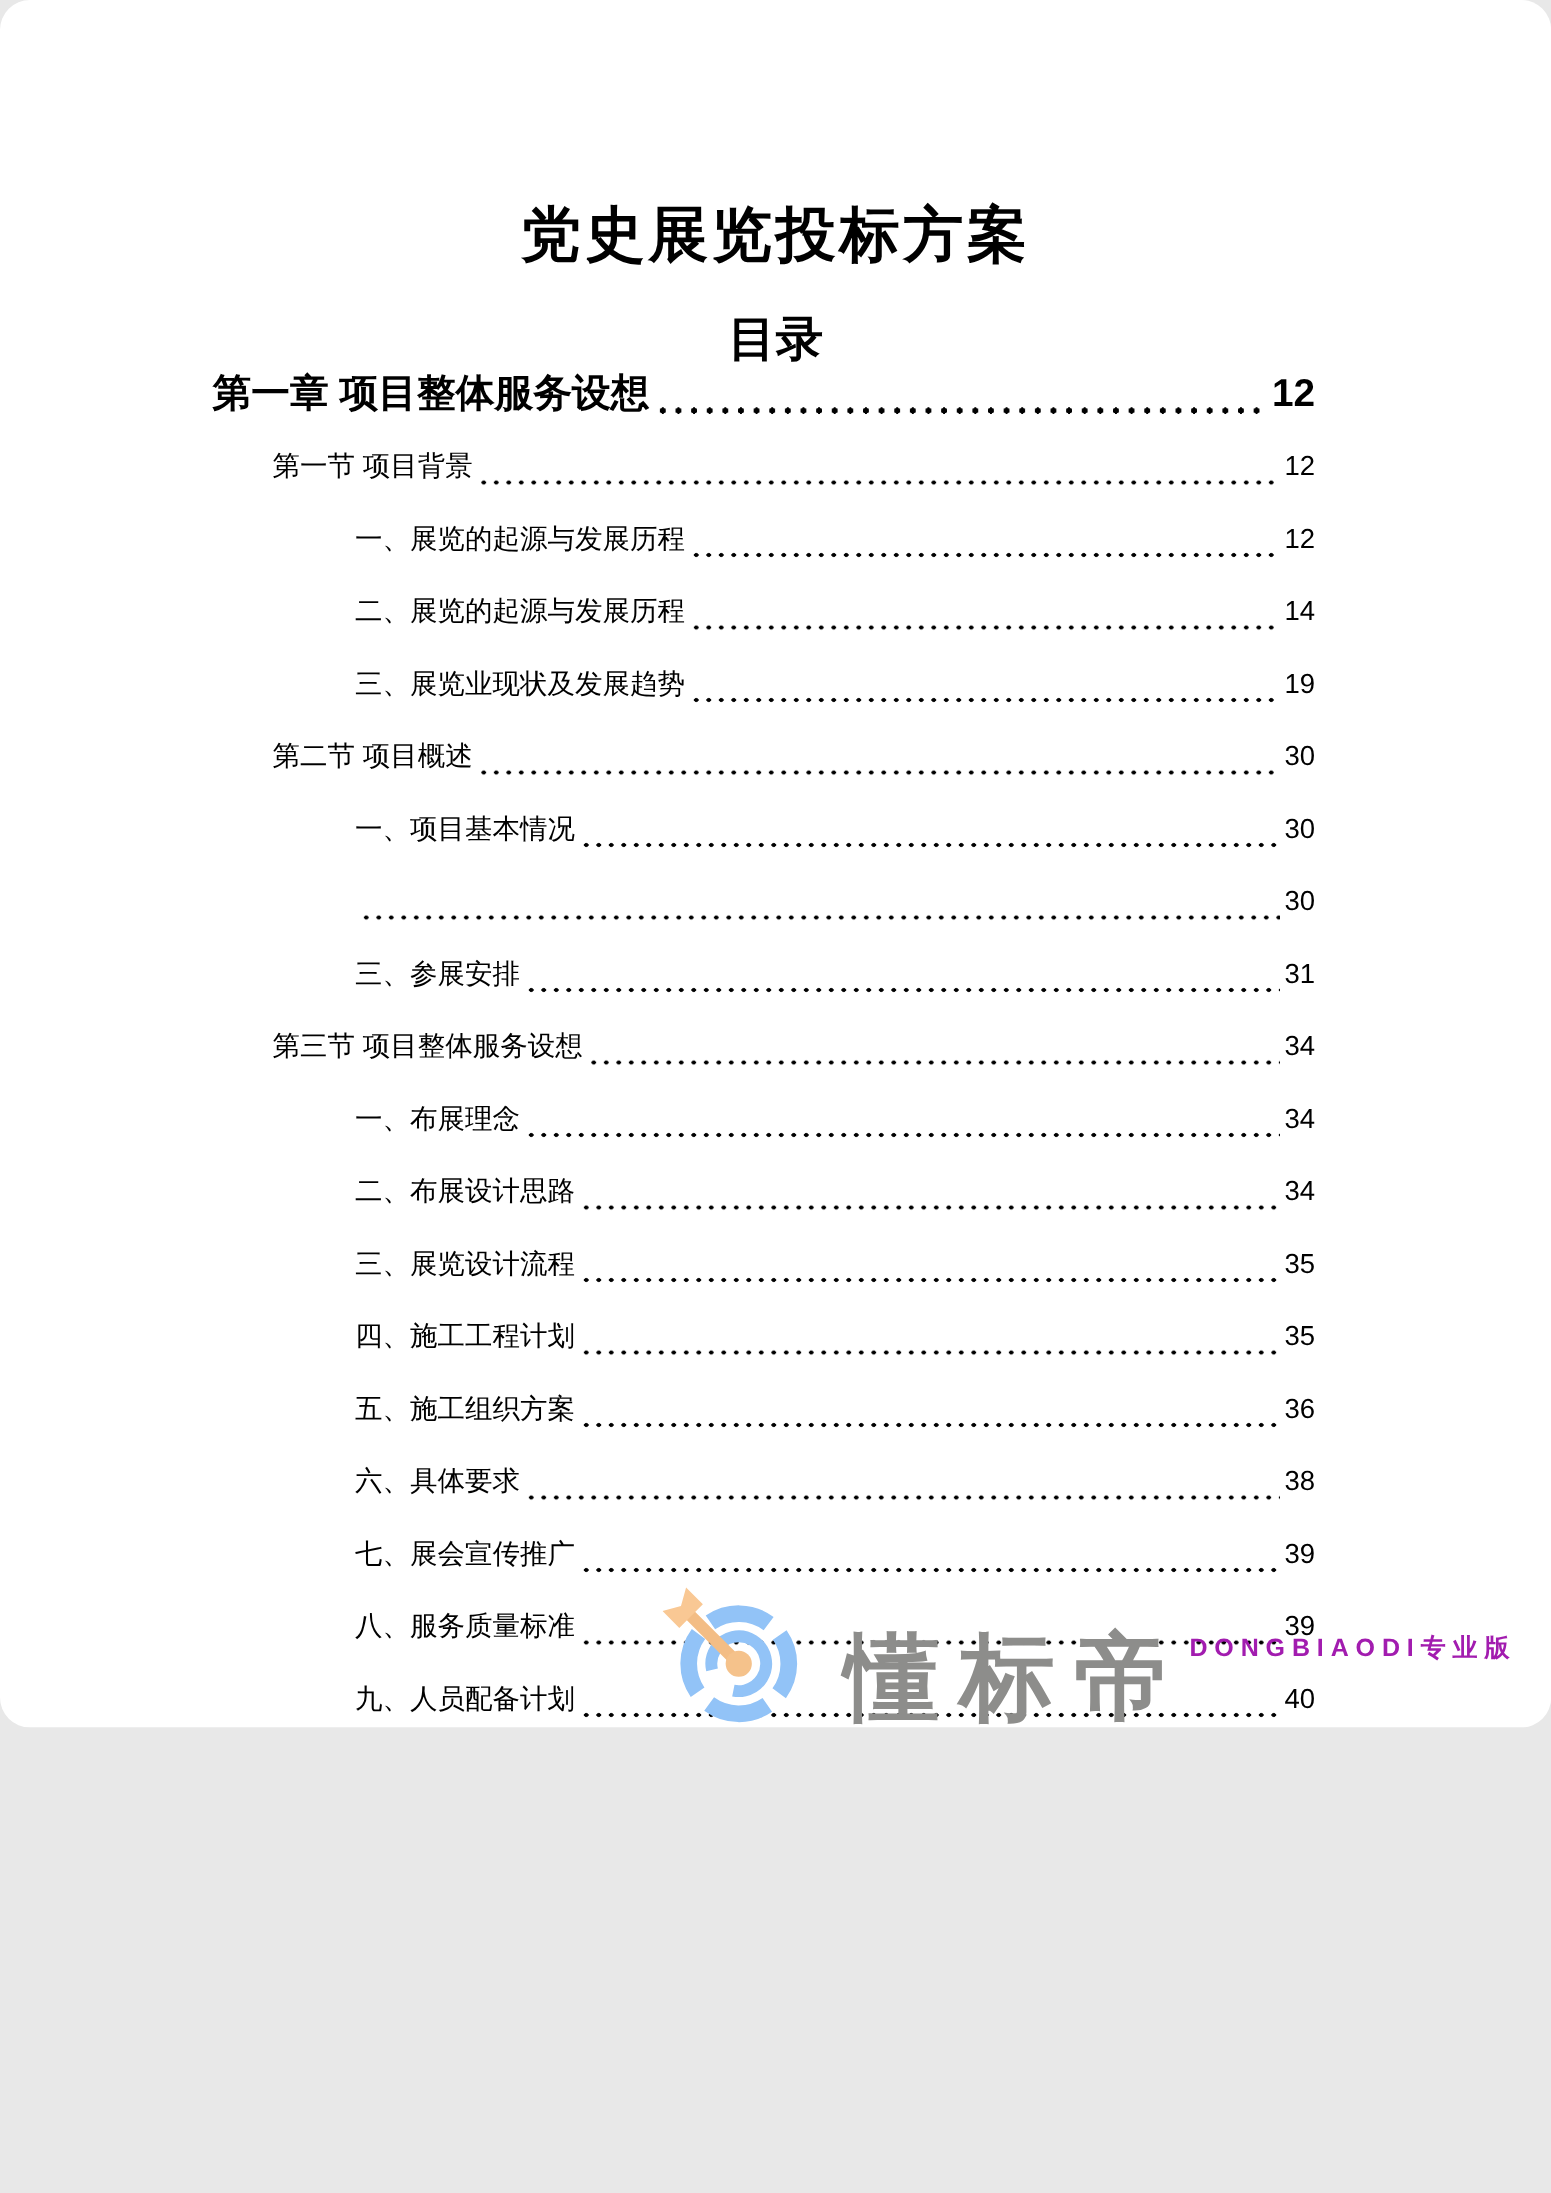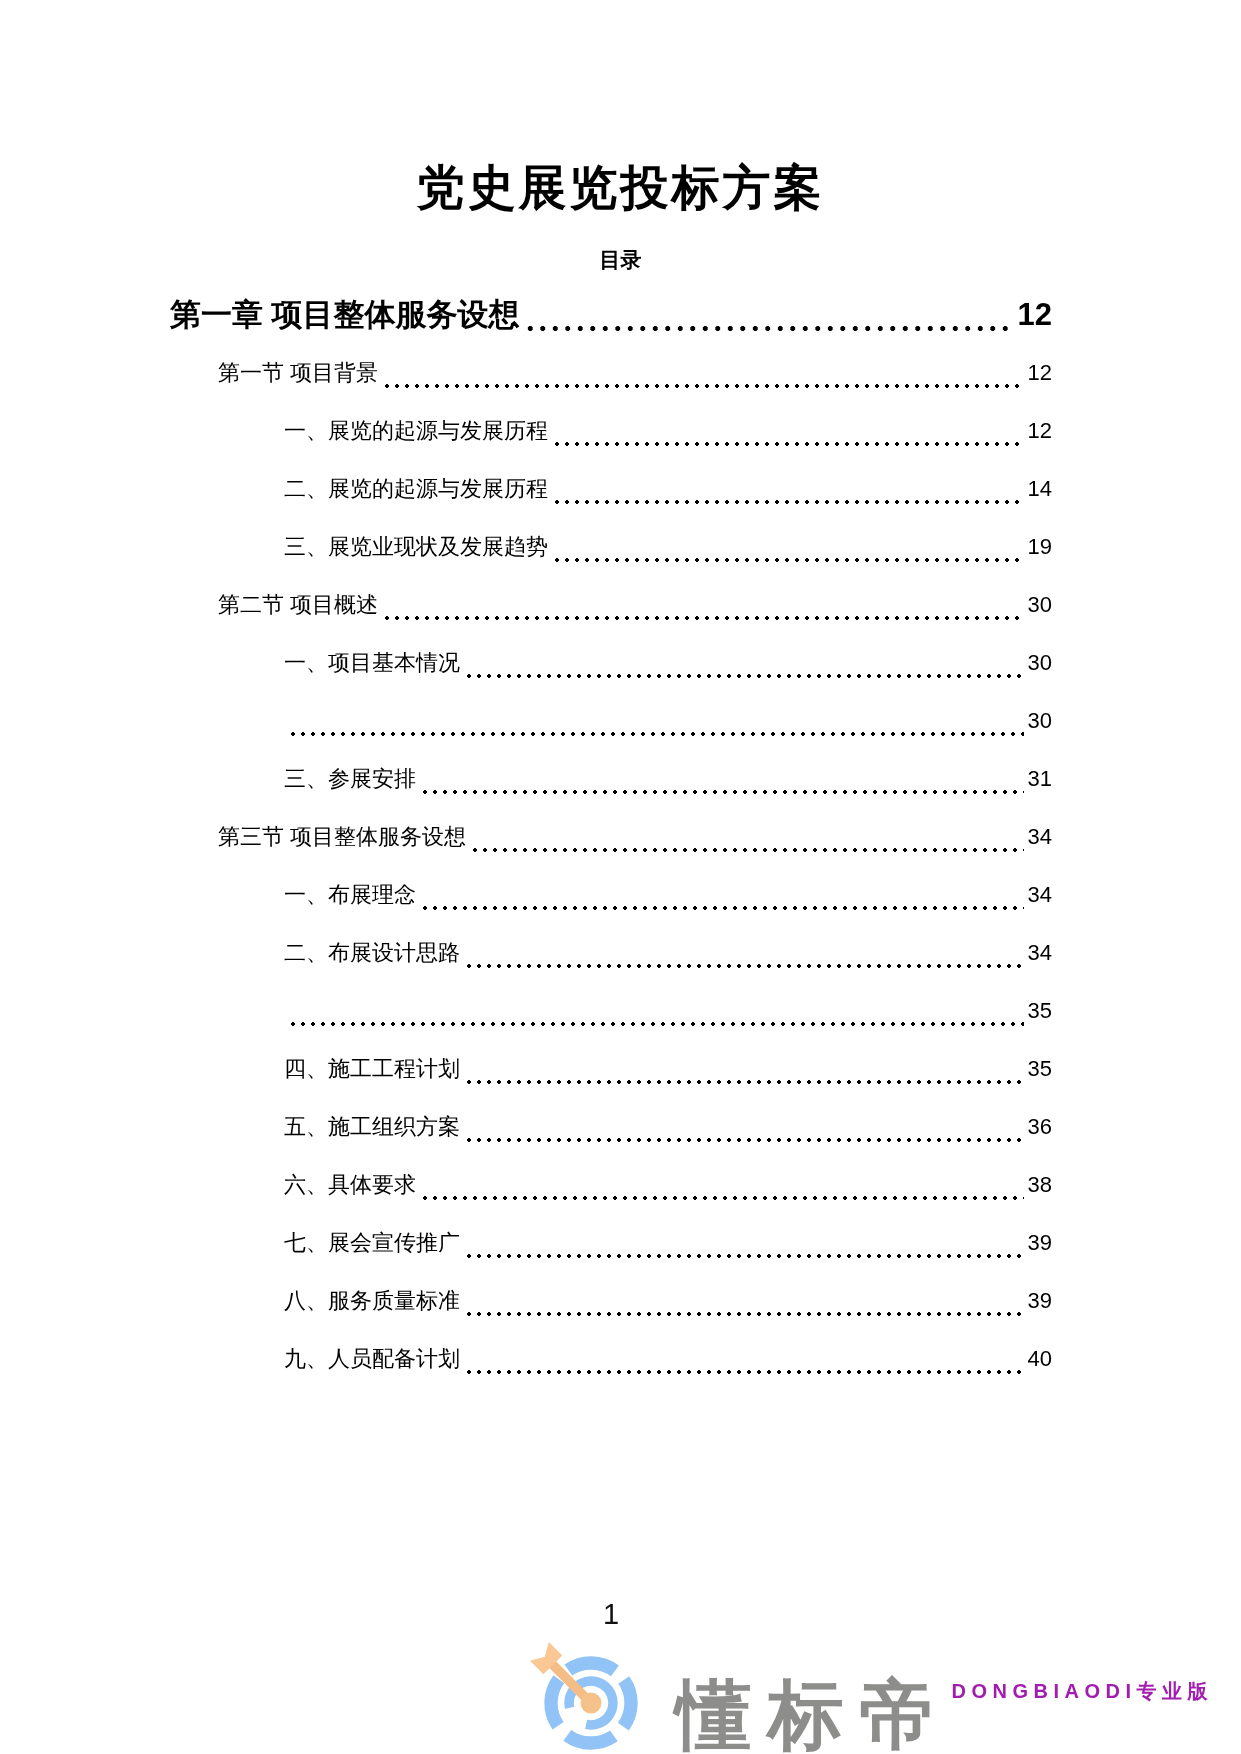--- a/index.html
+++ b/index.html
@@ -1,40 +1,41 @@
 <!DOCTYPE html>
 <html><head>
 <meta charset="utf-8">
 <style>
   * { margin: 0; padding: 0; box-sizing: border-box; }
   html, body { background: #e8e8e8; }
   body { font-family: "Liberation Sans", sans-serif; }
   .page {
     position: relative;
     width: 1241px;
-    height: 1754px;
+    height: 1382px;
     margin: 0 auto;
     background: #ffffff;
     overflow: hidden;
     color: #000;
+    border-radius: 24px;
   }
   .doc-title {
     position: absolute;
     top: 156px; left: 0; right: 0;
     text-align: center;
     font-size: 48px;
     font-weight: 900;
     letter-spacing: 3px;
     color: #000;
   }
   .toc-heading {
     position: absolute;
     top: 246px; left: 0; right: 0;
     text-align: center;
-    font-size: 21px;
+    font-size: 38px;
     font-weight: 700;
   }
   .toc {
     position: absolute;
     top: 286px;
     left: 170px;
     width: 882px;
   }
   .toc-row {
     display: flex;
@@ -172,20 +173,21 @@
         <span class="toc-label">一、布展理念</span>
         <span class="leader"></span>
         <span class="pagenum">34</span>
       </div>
       <div class="toc-row item">
         <span class="toc-label">二、布展设计思路</span>
         <span class="leader"></span>
         <span class="pagenum">34</span>
       </div>
       <div class="toc-row item">
+        <span class="toc-label">三、展览设计流程</span>
         <span class="leader"></span>
         <span class="pagenum">35</span>
       </div>
       <div class="toc-row item">
         <span class="toc-label">四、施工工程计划</span>
         <span class="leader"></span>
         <span class="pagenum">35</span>
       </div>
       <div class="toc-row item">
         <span class="toc-label">五、施工组织方案</span>

